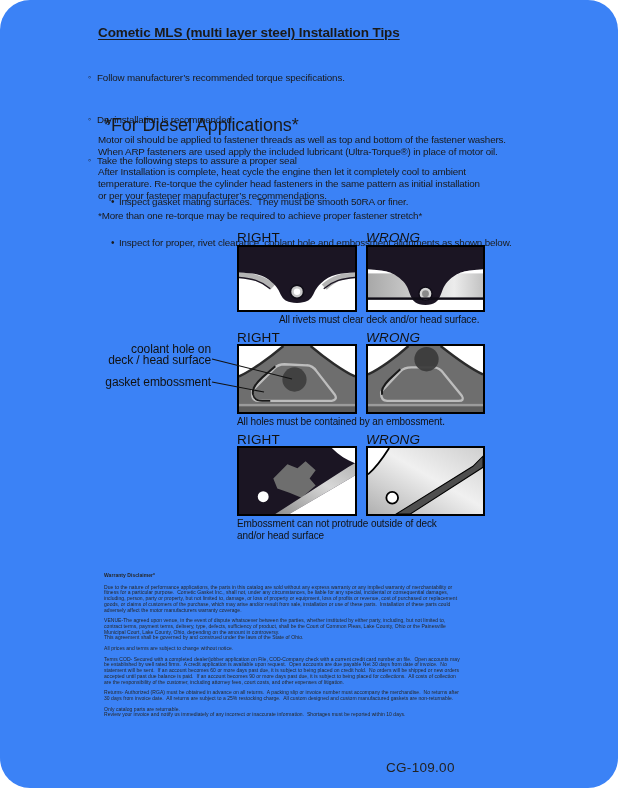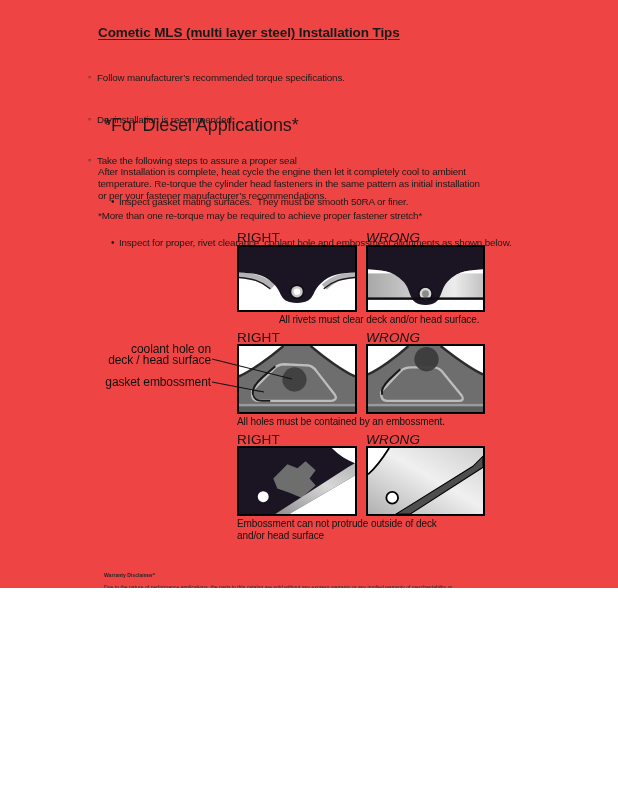--- a/index.html
+++ b/index.html
@@ -1,18 +1,18 @@
 <!DOCTYPE html>
 <html><head>
 <meta charset="utf-8">
 <style>
   html,body{margin:0;padding:0;background:#ffffff;}
   .page{
-    position:relative;width:618px;height:588px;background:#ef4444;overflow:hidden;
-    font-family:"Liberation Sans","DejaVu Sans",sans-serif;color:#1a1a1a;
+    position:relative;width:618px;height:788px;background:#3b82f6;overflow:hidden;
+    font-family:"Liberation Sans","DejaVu Sans",sans-serif;color:#1a1a1a;border-radius:30px;
   }
   .abs{position:absolute;}
   
   .title{
     left:98px;top:25px;font-size:13.5px;font-weight:bold;letter-spacing:-0.1px;
     text-decoration:underline;text-underline-offset:2px;white-space:nowrap;
   }
   .bullets{left:88px;top:44px;font-size:9.8px;letter-spacing:-0.15px;line-height:13.7px;white-space:pre-wrap;}
   .b-row{display:flex;}
   .b-row .marker{width:9px;flex:0 0 9px;font-size:9px;}
@@ -62,20 +62,22 @@
       <span class="marker">•</span>
       <span>Inspect gasket mating surfaces.  They must be smooth 50RA or finer.</span>
     </div>
     <div class="b-row lvl2">
       <span class="marker">•</span>
       <span>Inspect for proper, rivet clearance, coolant hole and embossment alignments as shown below.</span>
     </div>
   </div>
 
   <div class="abs diesel-head">*For Diesel Applications*</div>
+  <div class="abs para p1">Motor oil should be applied to fastener threads as well as top and bottom of the fastener washers.
+When ARP fasteners are used apply the included lubricant (Ultra-Torque®) in place of motor oil.</div>
   <div class="abs para p2">After Installation is complete, heat cycle the engine then let it completely cool to ambient
 temperature. Re-torque the cylinder head fasteners in the same pattern as initial installation
 or per your fastener manufacturer’s recommendations.</div>
   <div class="abs para p3">*More than one re-torque may be required to achieve proper fastener stretch*</div>
 
   <div class="abs diag-label col-r" style="top:230px;">RIGHT</div>
   <div class="abs diag-label col-w" style="top:230px;width:119px;">WRONG</div>
 
   <div class="abs diagbox col-r" style="top:245px;height:67px;">
     <svg viewBox="0 0 115 62" preserveAspectRatio="none">

